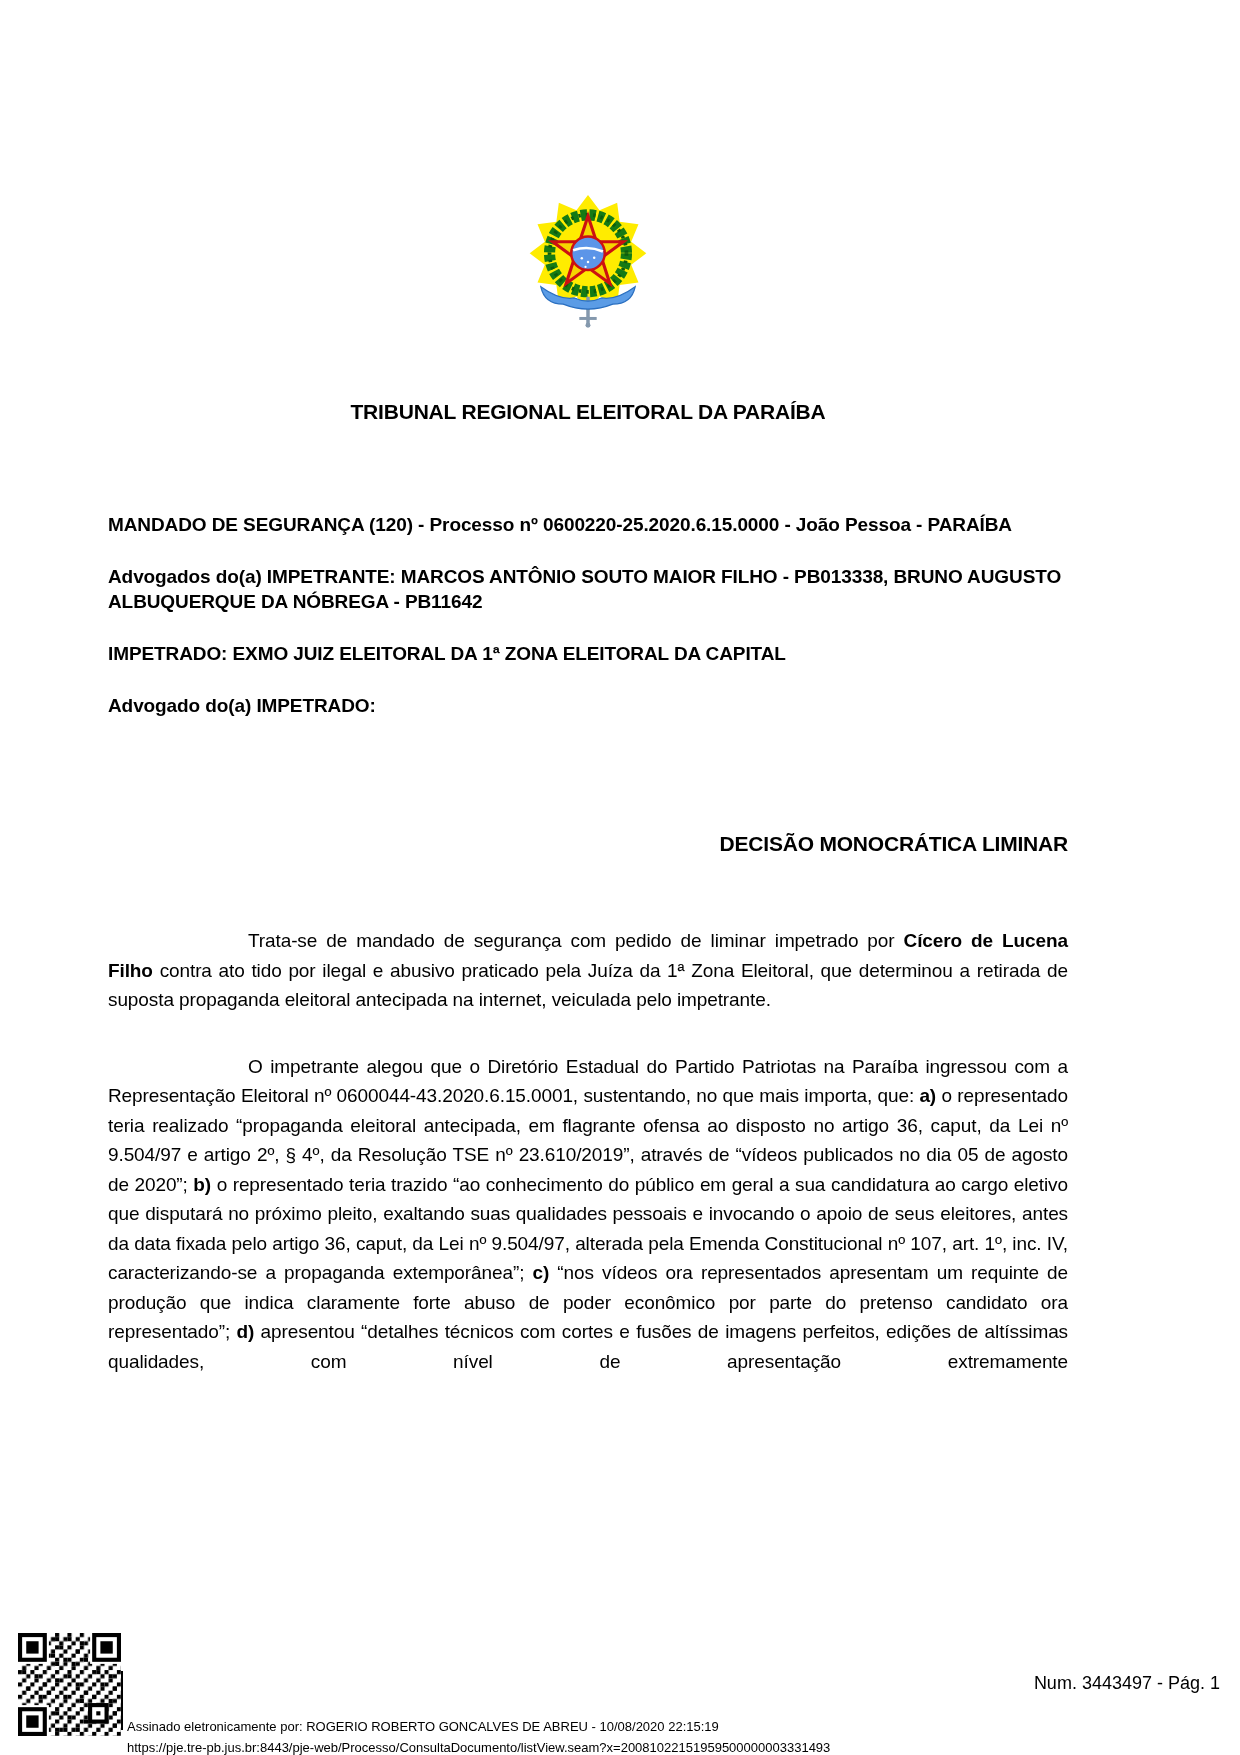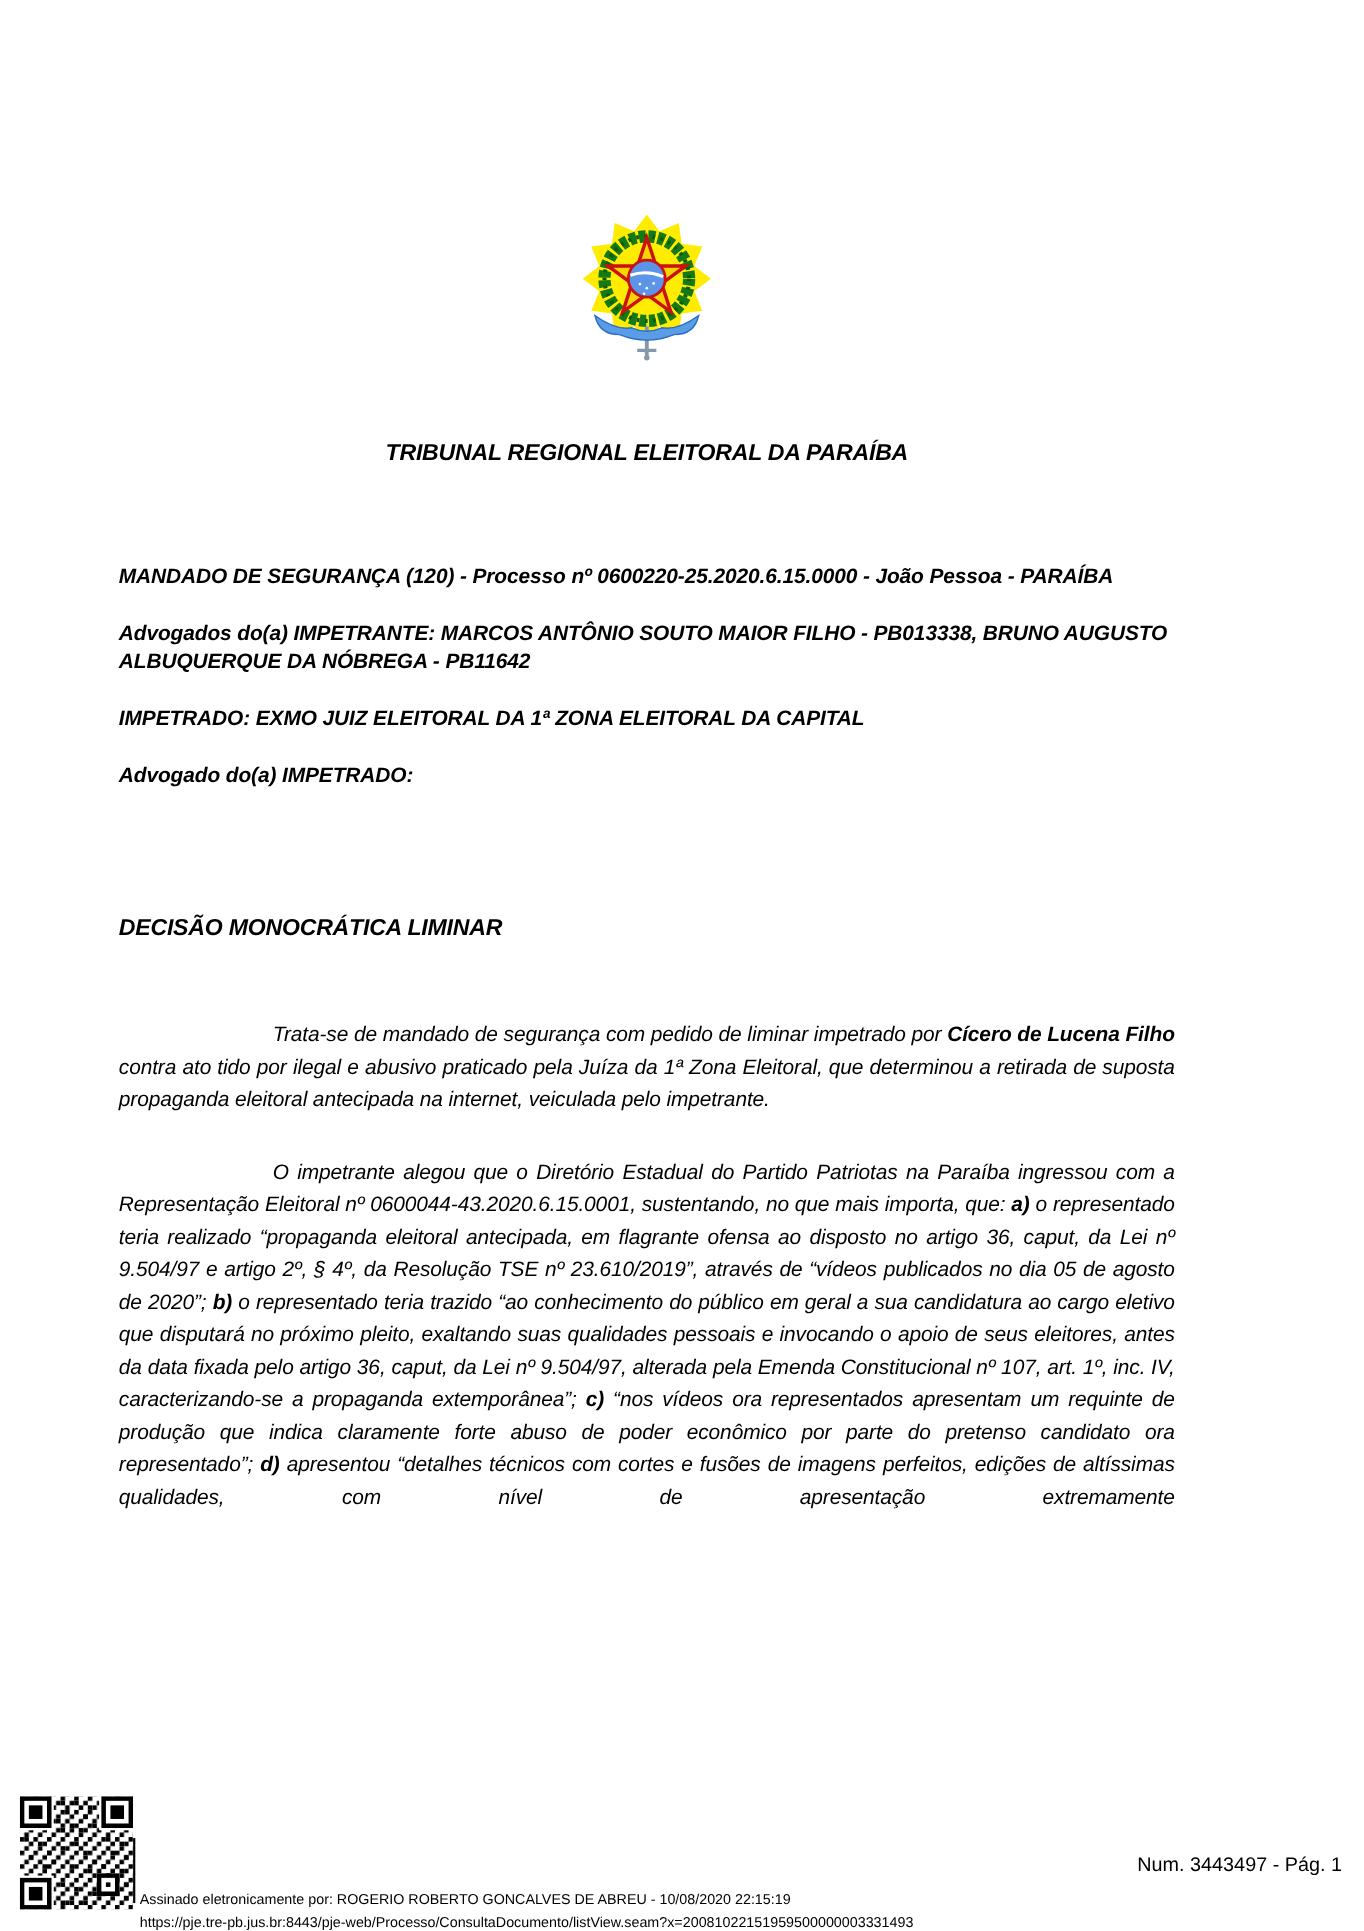--- a/index.html
+++ b/index.html
@@ -11,21 +11,20 @@
     background: #ffffff;
     color: #000000;
     font-family: "Liberation Sans", "DejaVu Sans", sans-serif;
     overflow: hidden;
   }
   .content {
     position: absolute;
     left: 108px;
     top: 0;
     width: 960px;
-    font-style: italic;
   }
   .emblem {
     display: block;
     margin: 195px auto 0;
     width: 126px;
     height: 134px;
   }
   .court-title {
     margin: 70px 0 0;
     font-size: 21px;
@@ -40,21 +39,21 @@
     font-size: 19px;
     font-weight: 700;
     line-height: 25px;
     letter-spacing: -0.1px;
   }
   .decision-heading {
     margin: 113px 0 0;
     font-size: 21px;
     font-weight: 700;
     line-height: 25px;
-    text-align: left;
+    text-align: right;
     letter-spacing: -0.2px;
   }
   .body-text { margin-top: 70px; }
   .body-text p {
     margin: 0 0 37px;
     font-size: 19px;
     line-height: 29.5px;
     text-align: justify;
     text-indent: 140px;
     letter-spacing: -0.1px;
@@ -84,21 +83,20 @@
     font-size: 13px;
     line-height: 21px;
     white-space: nowrap;
   }
   .page-num {
     position: absolute;
     right: 20px;
     top: 1672px;
     font-size: 18px;
     line-height: 22px;
-    margin-top: 12px;
   }
 </style>
 </head>
 <body>
 
 <div class="page">
   <div class="content">
 
     <svg class="emblem" viewBox="0 0 100 108" aria-hidden="true">
 

